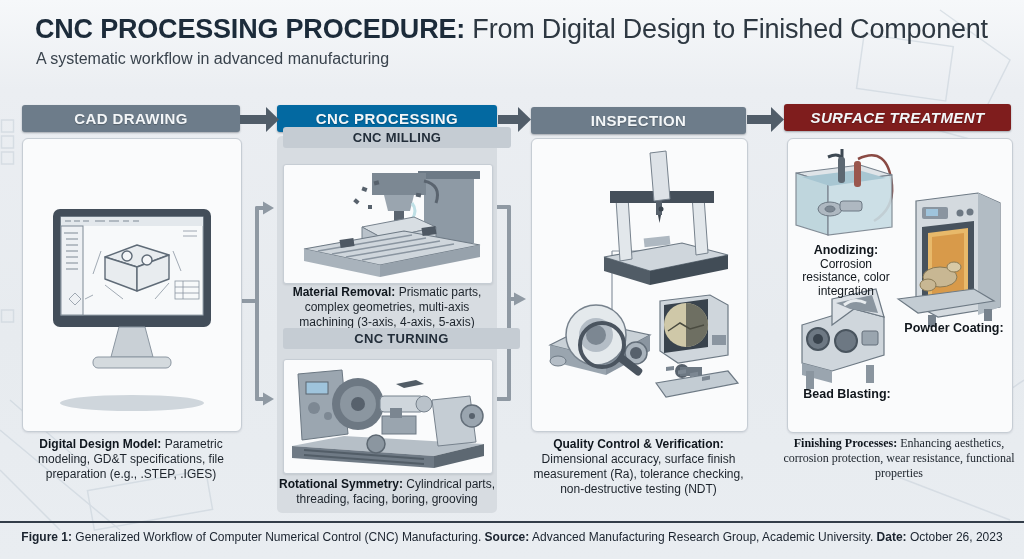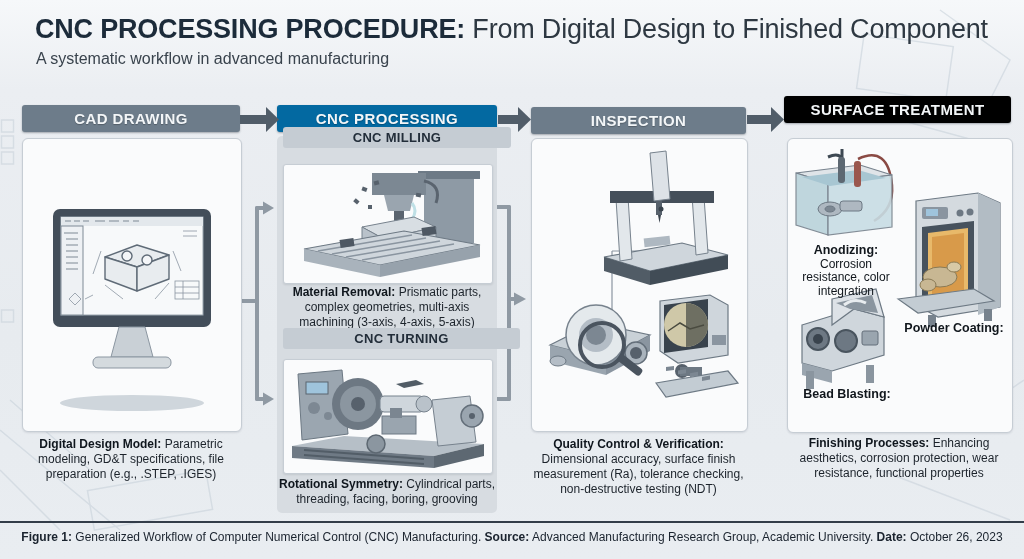--- a/index.html
+++ b/index.html
@@ -53,21 +53,21 @@
 </svg>
 
 <div class="title">
   <span class="em">CNC PROCESSING PROCEDURE:</span><span class="rest"> From Digital Design to Finished Component</span>
 </div>
 <div class="subtitle">A systematic workflow in advanced manufacturing</div>
 
 <div class="hdr" style="left:22px;top:105px;width:218px;background:#6d7c8a;">CAD DRAWING</div>
 <div class="hdr" style="left:277px;top:105px;width:220px;background:#0369a1;">CNC PROCESSING</div>
 <div class="hdr" style="left:531px;top:107px;width:215px;background:#6d7c8a;">INSPECTION</div>
-<div class="hdr" style="left:784px;top:96px;width:227px;background:#000000;">SURFACE TREATMENT</div>
+<div class="hdr" style="left:784px;top:104px;width:227px;background:#7f1d1d;font-style:italic;">SURFACE TREATMENT</div>
 
 <svg class="abs" style="left:0;top:0;pointer-events:none;" width="1024" height="559" viewBox="0 0 1024 559">
   <g fill="#515d69">
     <rect x="240" y="115" width="27" height="9"></rect>
       <polygon points="266,107 279,119.5 266,132"></polygon>
     <rect x="498" y="115" width="21" height="9"></rect>
       <polygon points="518,107 531,119.5 518,132"></polygon>
     <rect x="747" y="115" width="25" height="9"></rect>
       <polygon points="771,107 784,119.5 771,132"></polygon>
   </g>
@@ -293,20 +293,20 @@
   <div class="label" style="left:2px;top:104px;width:112px;">
     <span class="b">Anodizing:</span><span>Corrosion resistance, color integration</span>
   </div>
   <div class="label" style="left:112px;top:182px;width:108px;">
     <span class="b">Powder Coating:</span>
   </div>
   <div class="label" style="left:0px;top:248px;width:118px;">
     <span class="b">Bead Blasting:</span>
   </div>
 </div>
-<div class="caption" style="left:779px;top:436px;width:240px;">
+<div class="caption" style="left:779px;top:436px;width:240px;font-family:Liberation Serif, serif;">
   <span class="b">Finishing Processes:</span><span> Enhancing aesthetics, corrosion protection, wear resistance, functional properties</span>
 </div>
 
 <div class="footrule"></div>
 <div class="footer">
   <span class="b">Figure 1:</span><span> Generalized Workflow of Computer Numerical Control (CNC) Manufacturing. </span><span class="b">Source:</span><span> Advanced Manufacturing Research Group, Academic University. </span><span class="b">Date:</span><span> October 26, 2023</span>
 </div>
 
 </body></html>

